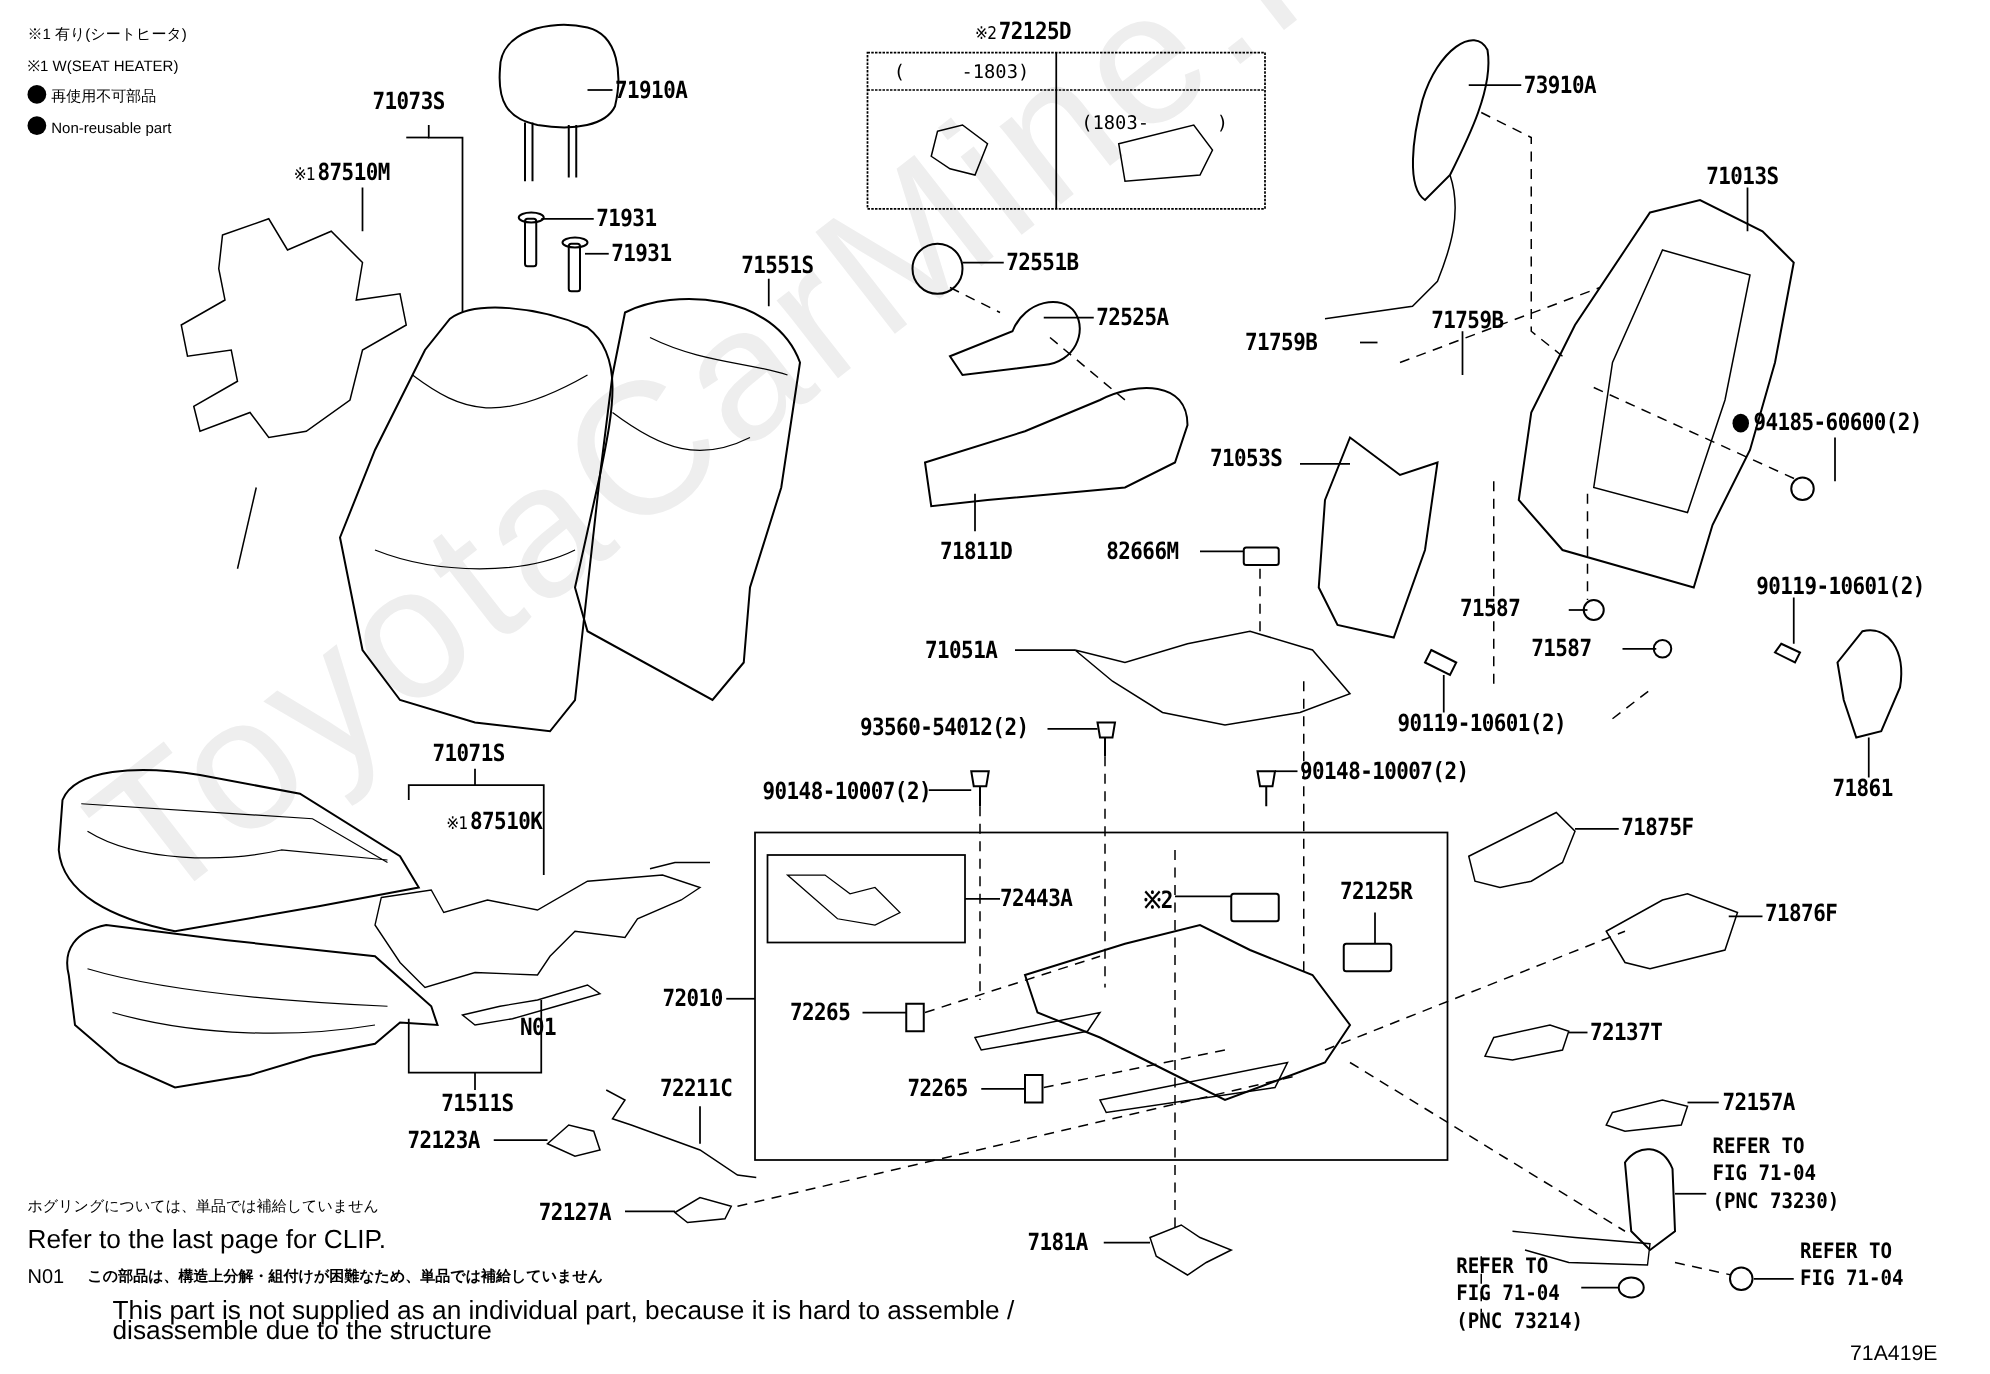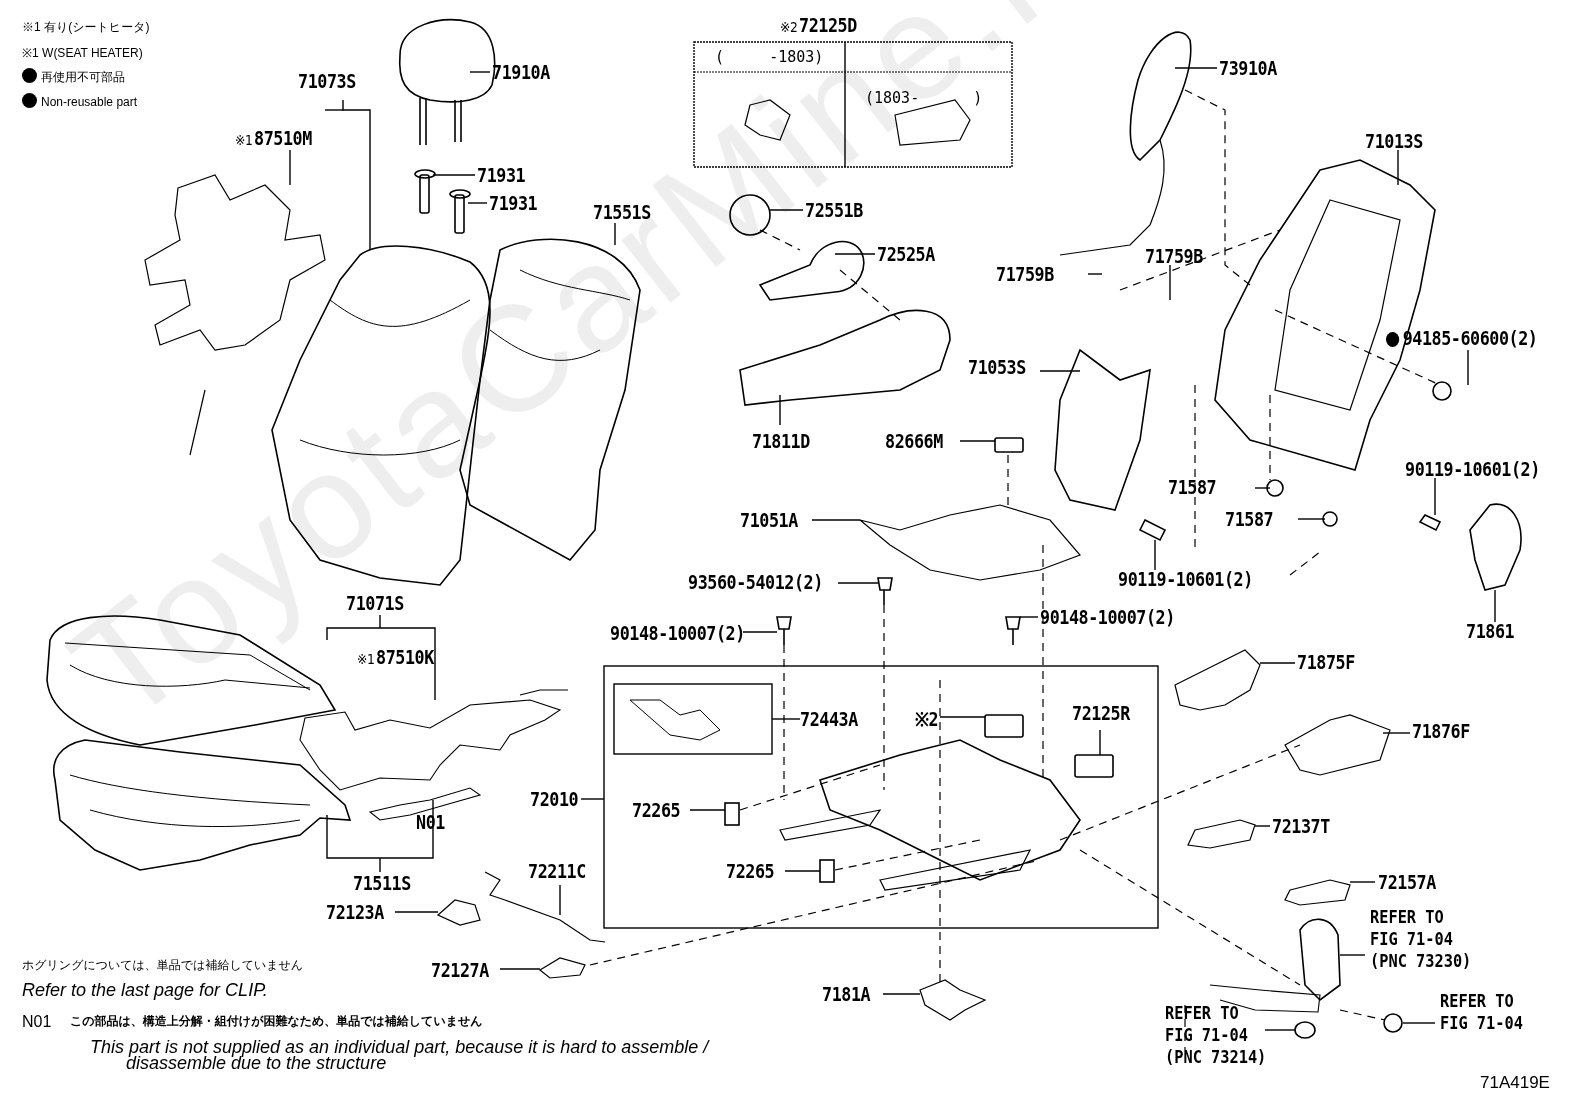--- a/index.html
+++ b/index.html
@@ -3,21 +3,21 @@
 <meta charset="utf-8">
 <style>
   html, body { margin: 0; padding: 0; background: #ffffff; }
   body { width: 1592px; height: 1099px; position: relative; overflow: hidden;
          font-family: "DejaVu Sans", sans-serif; color: #000; }
   #diagram { position: absolute; left: 0; top: 0; width: 1592px; height: 1099px; }
   .lbl { position: absolute; font-family: "DejaVu Sans Mono", monospace; font-weight: bold;
          font-size: 19px; letter-spacing: -0.5px; white-space: nowrap; transform: scaleX(0.88);
          transform-origin: left center; cursor: pointer; }
   .note { position: absolute; font-family: "Liberation Sans", sans-serif; font-size: 12px; white-space: nowrap; }
-  .note.small { font-size: 18px; font-style: italic; }
+  .note.small { font-size: 21px; }
   .ref { position: absolute; font-family: "DejaVu Sans Mono", monospace; font-weight: bold;
          font-size: 17px; line-height: 22px; white-space: pre; transform: scaleX(0.9); transform-origin: left top; }
   .code { position: absolute; font-family: "Liberation Sans", sans-serif; font-size: 16px; }
   .marker { font-family: "DejaVu Sans", sans-serif; font-weight: normal; font-size: 14px; margin-right: 2px; }
   .dot { display: inline-block; width: 15px; height: 15px; border-radius: 50%; background: #000;
          vertical-align: -2px; margin-right: 4px; }
   .wm { position: absolute; left: 40px; top: 620px; font-family: "Liberation Sans", sans-serif;
         font-size: 150px; color: #eeeeee; transform: rotate(-38deg); transform-origin: left top;
         white-space: nowrap; letter-spacing: 6px; pointer-events: none; }
   .hdr-cell { position: absolute; font-family: "DejaVu Sans Mono", monospace; font-size: 15px; white-space: pre; }
@@ -272,15 +272,15 @@
 FIG 71-04
 (PNC 73214)</div>
 <div class="ref" style="left:1440px;top:990px;">REFER TO
 FIG 71-04</div>
 
 <div class="note" style="left:22px;top:957px;">ホグリングについては、単品では補給していません</div>
 <div class="note small" style="left:22px;top:980px;">Refer to the last page for CLIP.</div>
 <div class="code" style="left:22px;top:1013px;">N01</div>
 <div class="note" style="left:70px;top:1013px;font-weight:bold;">この部品は、構造上分解・組付けが困難なため、単品では補給していません</div>
 <div class="note small" style="left:90px;top:1037px;">This part is not supplied as an individual part, because it is hard to assemble /</div>
-<div class="note small" style="left:90px;top:1053px;margin-left:36px;">disassemble due to the structure</div>
+<div class="note small" style="left:90px;top:1053px;">disassemble due to the structure</div>
 
 <div class="note" style="left:1480px;top:1073px;font-size:17px;">71A419E</div>
 
 </body></html>

